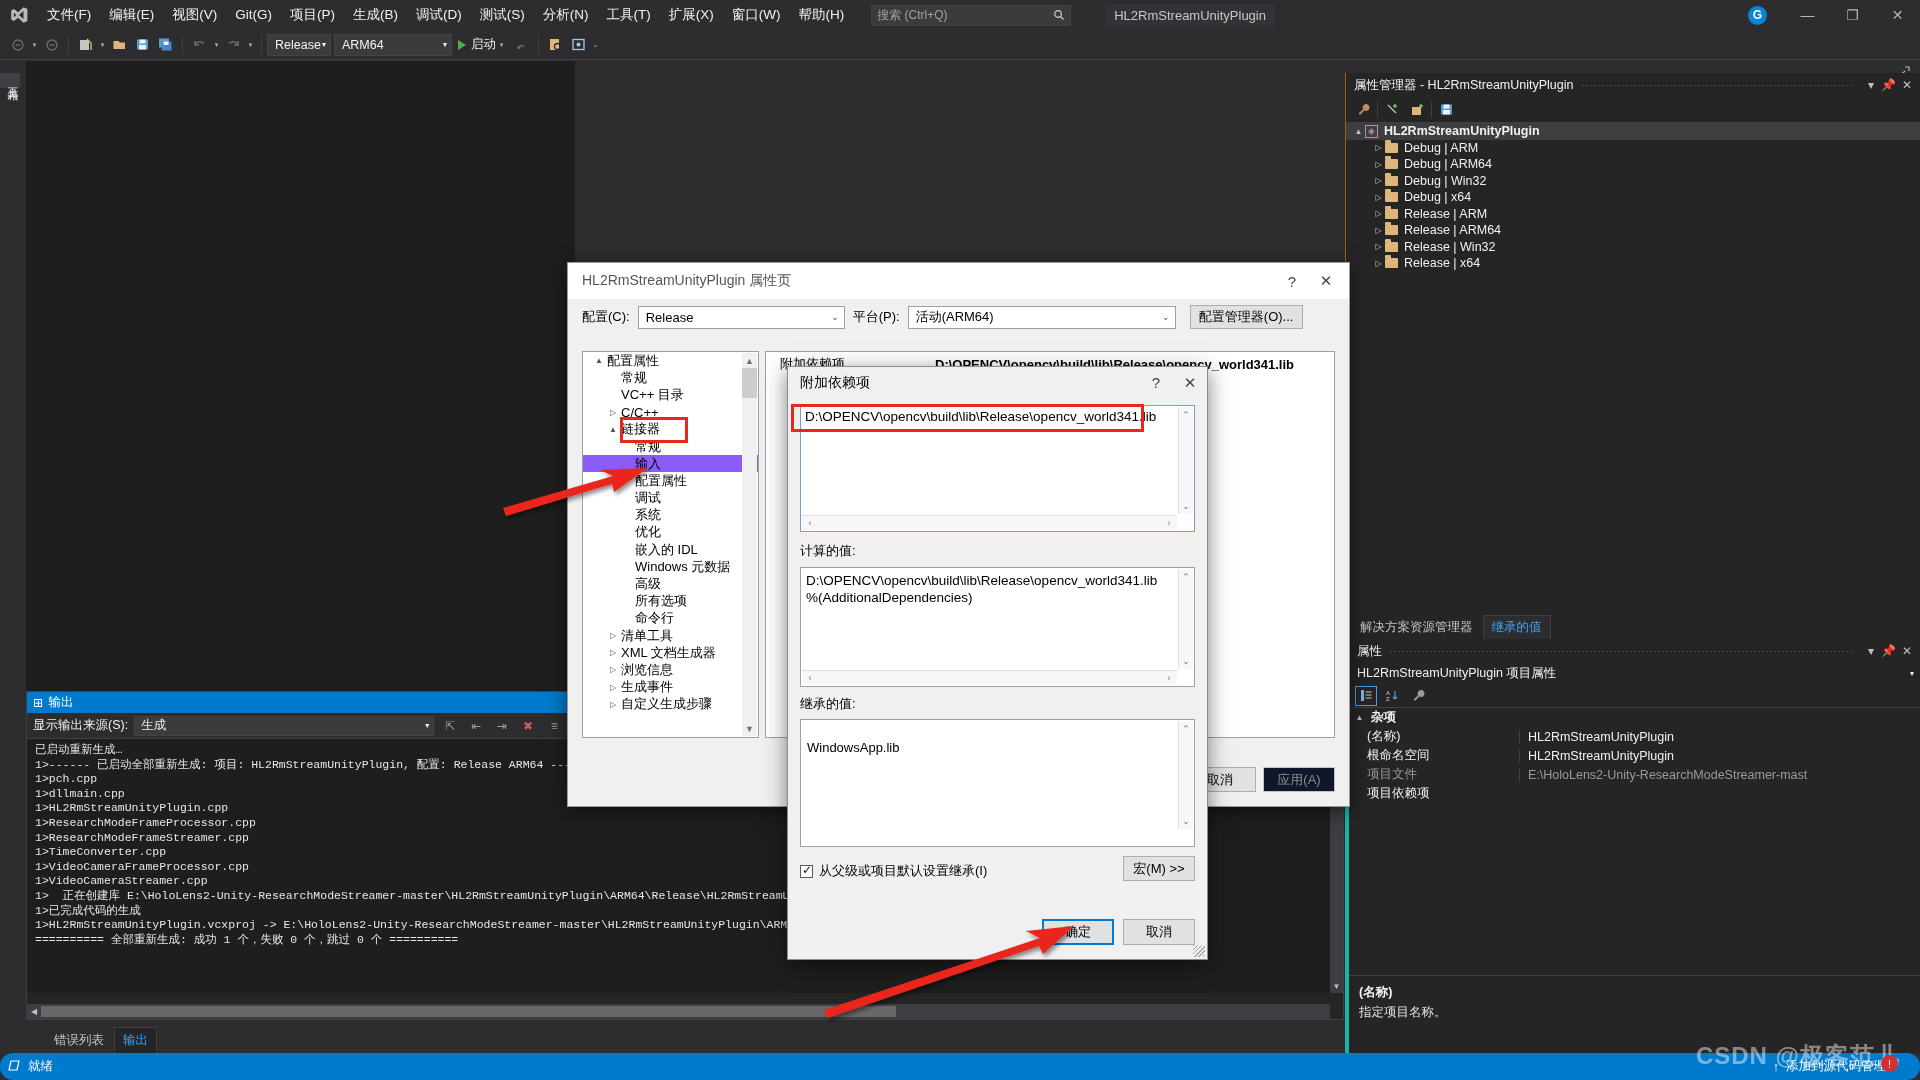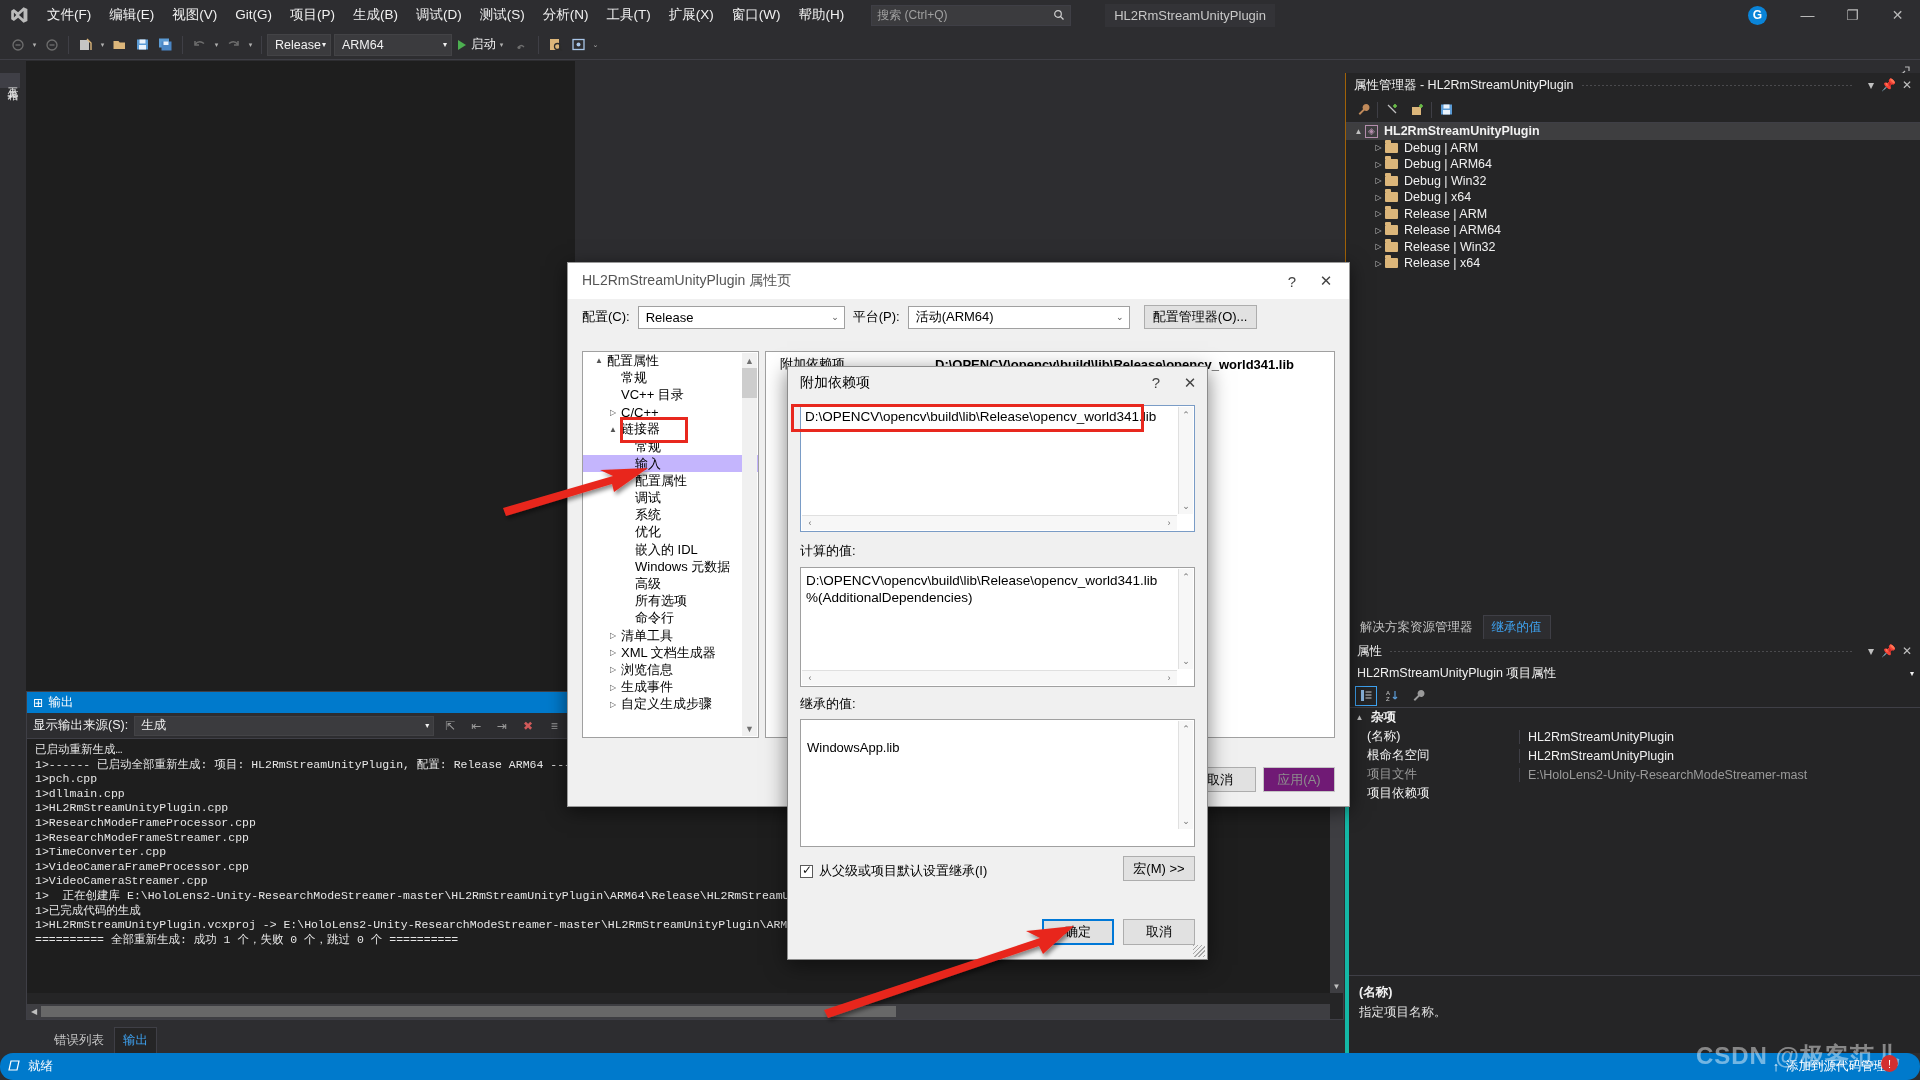--- a/index.html
+++ b/index.html
@@ -200,33 +200,33 @@
   #propdlg-top { display:flex; align-items:center; padding:6px 10px 8px 14px; gap:8px; }
   .lbl2 { font-size:13px; }
   .wincombo { height:23px; background:#fff; border:1px solid #a0a0a0; display:flex;
               align-items:center; justify-content:space-between; padding:0 5px 0 7px; font-size:13px;}
   .winbtn2 { height:24px; background:#e1e1e1; border:1px solid #adadad; font-size:13px;
              display:flex; align-items:center; justify-content:center; padding:0 8px; }
   #tree-panel { position:absolute; left:14px; top:88px; width:177px; bottom:68px;
                 background:#fff; border:1px solid #a0a0a0; overflow:hidden; }
   .ptrow { height:17.2px; display:flex; align-items:center; font-size:13px; color:#000;
            padding-left:2px; white-space:nowrap;}
-  .ptrow.sel { background:#c4b5fd; }
+  .ptrow.sel { background:#8b5cf6; }
   .ptw { width:16px; text-align:center; font-size:8px; color:#555; }
   #tree-scroll { position:absolute; right:1px; top:1px; bottom:1px; width:15px; background:#f0f0f0; }
   #tree-scroll .th { position:absolute; left:0; right:0; top:15px; height:30px; background:#cdcdcd; }
   #right-panel { position:absolute; left:197px; top:88px; right:14px; bottom:68px;
                  background:#fff; border:1px solid #a0a0a0; }
   #rp-grid-row { height:24px; display:flex; align-items:center; font-size:13px; }
   #rp-grid-row .k { width:165px; padding-left:14px; }
   #rp-grid-row .v { flex:1; font-weight:bold; overflow:hidden; white-space:nowrap; padding-left:4px;}
   #propdlg-foot { position:absolute; right:14px; bottom:14px; display:flex; gap:7px; }
   .footbtn { width:72px; height:25px; background:#e1e1e1; border:1px solid #adadad;
              display:flex; align-items:center; justify-content:center; font-size:13px; }
-  .footbtn.disabled { color:#8d8d8d; background:#701a75; border-color:#c4c4c4; }
+  .footbtn.disabled { color:#8d8d8d; background:#0f172a; border-color:#c4c4c4; }
 
   
   #adddlg {
     position:absolute; left:787px; top:366px; width:421px; height:594px;
     background:#f0f0f0; border:1px solid #8c8c8c;
     box-shadow:0 5px 20px rgba(0,0,0,.5);
     color:#000; font-size:13px;
   }
   #adddlg-title { height:31px; display:flex; align-items:center; padding-left:12px; background:#f0f0f0;}
   #adddlg-title .t { flex:1; font-size:14px; }
@@ -627,21 +627,21 @@
       <span class="dlg-hdrbtn">?</span>
       <span class="dlg-hdrbtn">✕</span>
     </div>
     <div id="propdlg-top">
       <span class="lbl2">配置(C):</span>
       <div class="wincombo" style="width:207px">
         <span>Release</span>
         <span style="font-size:9px;color:#555">⌄</span>
       </div>
       <span class="lbl2">平台(P):</span>
-      <div class="wincombo" style="width:222px">
+      <div class="wincombo" style="width:268px">
         <span>活动(ARM64)</span>
         <span style="font-size:9px;color:#555">⌄</span>
       </div>
       <div class="winbtn2" style="width:113px;margin-left:6px">配置管理器(O)...</div>
     </div>
     <div id="tree-panel">
       <div id="pp-tree">
           <div class="ptrow">
             <span style="width:6px"></span>
             <span class="ptw">▲</span>

